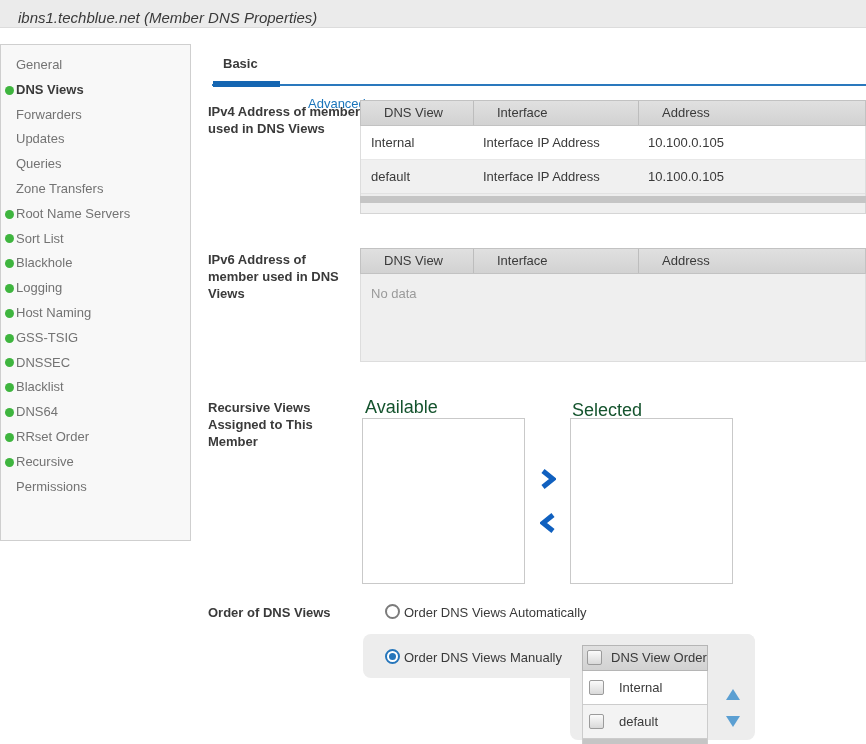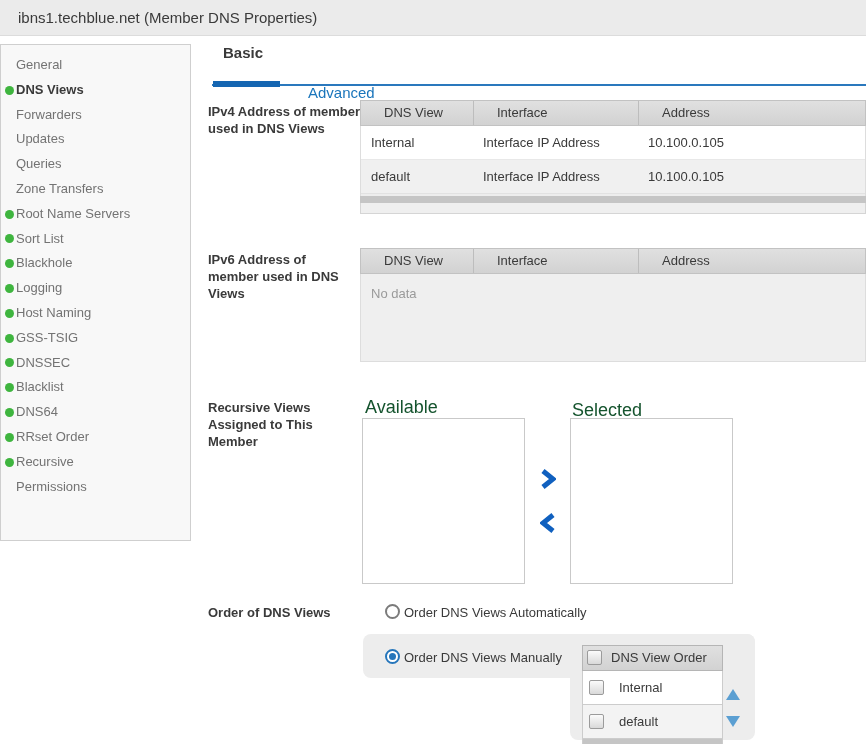--- a/index.html
+++ b/index.html
@@ -1,22 +1,22 @@
 <!DOCTYPE html>
 <html><head>
 <meta charset="utf-8">
 <style>
   * { margin:0; padding:0; box-sizing:border-box; }
   html,body { background:#fff; }
   body { font-family:"Liberation Sans","DejaVu Sans",sans-serif; color:#3a3a3a; }
   #screen { position:relative; width:866px; height:744px; background:#fff; overflow:hidden; }
 
   
-  .titlebar { position:absolute; left:0; top:0; width:866px; height:36px;
-    background:#ebebeb; border-bottom:1px solid #dcdcdc; }
+  .titlebar { position:absolute; left:0; top:0; width:866px; height:28px;
+    background:#ebebeb; border-bottom:1px solid #dcdcdc;font-style:italic; }
   .titlebar .title { position:absolute; left:18px; top:0; line-height:36px;
     font-size:15px; color:#3a3a3a; }
 
   
   .sidebar { position:absolute; left:0; top:44px; width:191px; height:497px;
     background:#f8f8f8; border:1px solid #cfcfcf; }
   .toggle-row { position:relative; height:33px; line-height:32px; padding-left:12px;
     border-bottom:1px solid #e2e2e2; cursor:pointer; }
   .toggle-pill { position:relative; display:inline-block; width:20px; height:13px;
     border-radius:7px; background:#44b449; vertical-align:-2px; margin-right:7px; }
@@ -25,21 +25,21 @@
   .toggle-label { font-size:13px; color:#1a75bb; }
   .nav-list { padding-top:8px; }
   .nav-item { position:relative; height:24.8px; line-height:24.8px; padding-left:15px;
     font-size:13px; cursor:pointer; white-space:nowrap; }
   .nav-item .dot { position:absolute; left:4px; top:50%; margin-top:-4.5px;
     width:9px; height:9px; border-radius:50%; background:#3fb53f; }
   .nav-item .nav-label { color:#737373; }
   .nav-item.active .nav-label { color:#3a3a3a; font-weight:700; }
 
   
-  .tab { position:absolute; top:44px; font-size:15px; cursor:pointer; }
+  .tab { position:absolute; top:56px; font-size:13px; cursor:pointer; }
   .tab.basic { left:223px; font-weight:700; color:#3a3a3a; }
   .tab.advanced { left:308px; color:#1a75bb;margin-top:40px; }
   .tab-underline { position:absolute; left:212px; top:84px; width:654px; height:2px;
     background:#2a78bd; }
   .tab-underline-active { position:absolute; left:213px; top:81px; width:67px; height:6px;
     background:#1566b2; }
 
   
   .sec-label { position:absolute; left:208px; font-size:13px; font-weight:700;
     color:#3a3a3a; line-height:17px; }
@@ -74,21 +74,21 @@
     background:#fff; border:2px solid #7b7b7b; cursor:pointer; }
   .radio.checked { border-color:#2676bb; }
   .radio.checked::after { content:""; position:absolute; left:2px; top:2px;
     width:7px; height:7px; border-radius:50%; background:#2676bb; }
   .radio-label { position:absolute; font-size:13px; color:#3a3a3a; cursor:pointer; }
   .panelA { position:absolute; left:363px; top:634px; width:392px; height:44px;
     background:#ededed; border-radius:8px; }
   .panelB { position:absolute; left:570px; top:634px; width:185px; height:106px;
     background:#ededed; border-radius:0 8px 8px 8px; }
 
-  .order-table { position:absolute; left:582px; top:645px; width:141px; }
+  .order-table { position:absolute; left:582px; top:645px; width:126px; }
   .order-header { position:relative; height:26px; background:linear-gradient(#e0e0e0,#d2d2d2);
     border:1px solid #b5b5b5; }
   .order-header .htext { position:absolute; left:28px; line-height:24px; font-size:13px; color:#3a3a3a; }
   .checkbox { width:15px; height:15px; border:1px solid #9b9b9b; border-radius:2px;
     background:linear-gradient(#fbfbfb,#d9d9d9); cursor:pointer; }
   .order-header .checkbox { position:absolute; left:4px; top:4px; }
   .order-row { position:relative; height:34px; border:1px solid #ccc; border-top:none; cursor:pointer; }
   .order-row.odd { background:#fff; }
   .order-row.even { background:#f3f3f3; }
   .order-row .checkbox { position:absolute; left:6px; top:9px; }

